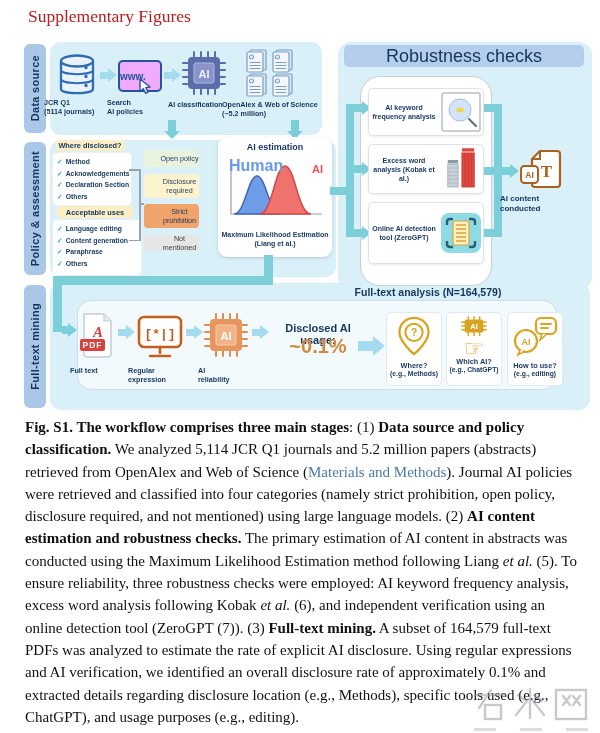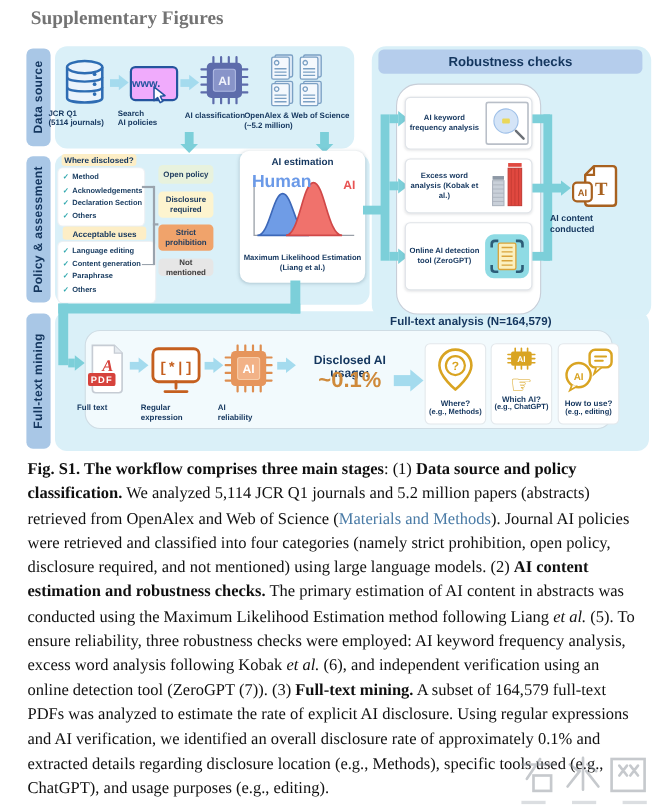--- a/index.html
+++ b/index.html
@@ -1,20 +1,20 @@
 <!DOCTYPE html>
 <html><head>
 <meta charset="utf-8">
 <style>
   html,body{margin:0;padding:0;background:#fff;}
   #page{position:relative;width:600px;height:733px;background:#fff;overflow:hidden;
         font-family:"Liberation Sans",sans-serif;}
   .abs{position:absolute;}
   h1#heading{position:absolute;left:28px;top:6px;margin:0;font-family:"Liberation Serif",serif;
-     font-size:17.5px;font-weight:bold;color:#737373;}
+     font-size:17.5px;font-weight:normal;color:#b91c1c;}
   
   #figure{position:absolute;left:0;top:36px;width:600px;height:378px;}
   .rowbg{position:absolute;background:#daf0f8;border-radius:11px;}
   .rowlabel{position:absolute;background:#a9c7e6;border-radius:6px;color:#14365e;
      font-weight:bold;font-size:11px;display:flex;align-items:center;justify-content:center;}
   .rowlabel span{writing-mode:vertical-rl;transform:rotate(180deg);letter-spacing:.3px;white-space:nowrap;}
   .iconlabel{position:absolute;font-size:7.2px;font-weight:bold;color:#14365e;text-align:left;line-height:9px;}
   
   .arr{position:absolute;width:9px;height:7px;background:#a4dbee;}
   .arr::after{content:'';position:absolute;right:-8px;top:-4px;border-left:9px solid #a4dbee;
@@ -27,38 +27,38 @@
      border-left:8px solid transparent;border-right:8px solid transparent;}
   .tseg{position:absolute;background:#7ccfd9;}
   .thead{position:absolute;width:0;height:0;border-left:9px solid #7ccfd9;
      border-top:7px solid transparent;border-bottom:7px solid transparent;}
   
   .creamhdr{position:absolute;background:#fdeec6;border-radius:3px;color:#14365e;font-weight:bold;
      font-size:7.4px;display:flex;align-items:center;justify-content:center;}
   .chkbox{position:absolute;background:#fff;border-radius:4px;padding:3px 0 0 4px;box-shadow:0 0 0 1px #eef1f4;}
   .chk{font-size:6.8px;font-weight:bold;color:#1c3least;color:#1c3f63;line-height:11.5px;white-space:nowrap;}
   .tick{color:#2fa7ad;margin-right:3px;font-weight:bold;}
-  .pill{position:absolute;width:50px;border-radius:4px;color:#1c3a5e;font-weight:bold;font-size:7.2px;
-     display:flex;align-items:center;justify-content:center;text-align:center;line-height:9px;}
+  .pill{position:absolute;width:39px;border-radius:4px;color:#1c3a5e;font-weight:normal;font-size:7.2px;
+     display:flex;align-items:center;justify-content:center;text-align:center;line-height:9px;padding-left:16px;}
   .pill-open{background:#e8f2dd;}
   .pill-disc{background:#fdf4cf;}
   .pill-strict{background:#f0a36b;}
   .pill-not{background:#e6e6e6;color:#3c3c3c;}
   
   #estbox{position:absolute;left:218px;top:101px;width:114px;height:120px;background:#fff;
      border-radius:9px;box-shadow:0 1px 3px rgba(60,90,110,.25);}
   #estbox .ttl{position:absolute;top:5px;left:0;width:100%;text-align:center;
      font-size:9px;font-weight:bold;color:#14365e;}
   .human-lbl{position:absolute;left:11px;top:20px;font-size:16px;font-weight:bold;color:#6b9ae8;}
   .ai-lbl{position:absolute;right:9px;top:26px;font-size:11px;font-weight:bold;color:#e85454;}
   #estbox .cap{position:absolute;top:93px;left:0;width:100%;text-align:center;
      font-size:7px;font-weight:bold;color:#14365e;line-height:9px;}
   
   #rob-hdr{position:absolute;left:344px;top:9px;width:240px;height:22px;background:#b5cdec;border-radius:5px;
-     color:#14365e;font-weight:bold;font-size:12px;display:flex;align-items:center;justify-content:center;}
+     color:#14365e;font-weight:normal;font-size:18px;display:flex;align-items:center;justify-content:center;}
   #rob-panel{position:absolute;left:338px;top:6px;width:254px;height:248px;background:#d9f0f8;border-radius:13px;}
   #rob-inner{position:absolute;left:360px;top:40px;width:132px;height:210px;background:#fff;
      border:1.5px solid #c8ced8;border-radius:20px;box-sizing:border-box;}
   .robbox{position:absolute;left:368px;width:116px;background:#fff;border:1px solid #dfe3e8;border-radius:5px;
      box-sizing:border-box;display:flex;align-items:center;box-shadow:0 1px 2px rgba(80,90,100,.12);}
   .robbox .lbl{flex:1;font-size:7px;font-weight:bold;color:#14365e;text-align:center;line-height:9px;padding:2px;}
   .robbox .icn{width:44px;display:flex;align-items:center;justify-content:center;}
   
   #ft-title{position:absolute;left:280px;top:250px;width:296px;text-align:center;
      font-size:10.5px;font-weight:bold;color:#14365e;}

